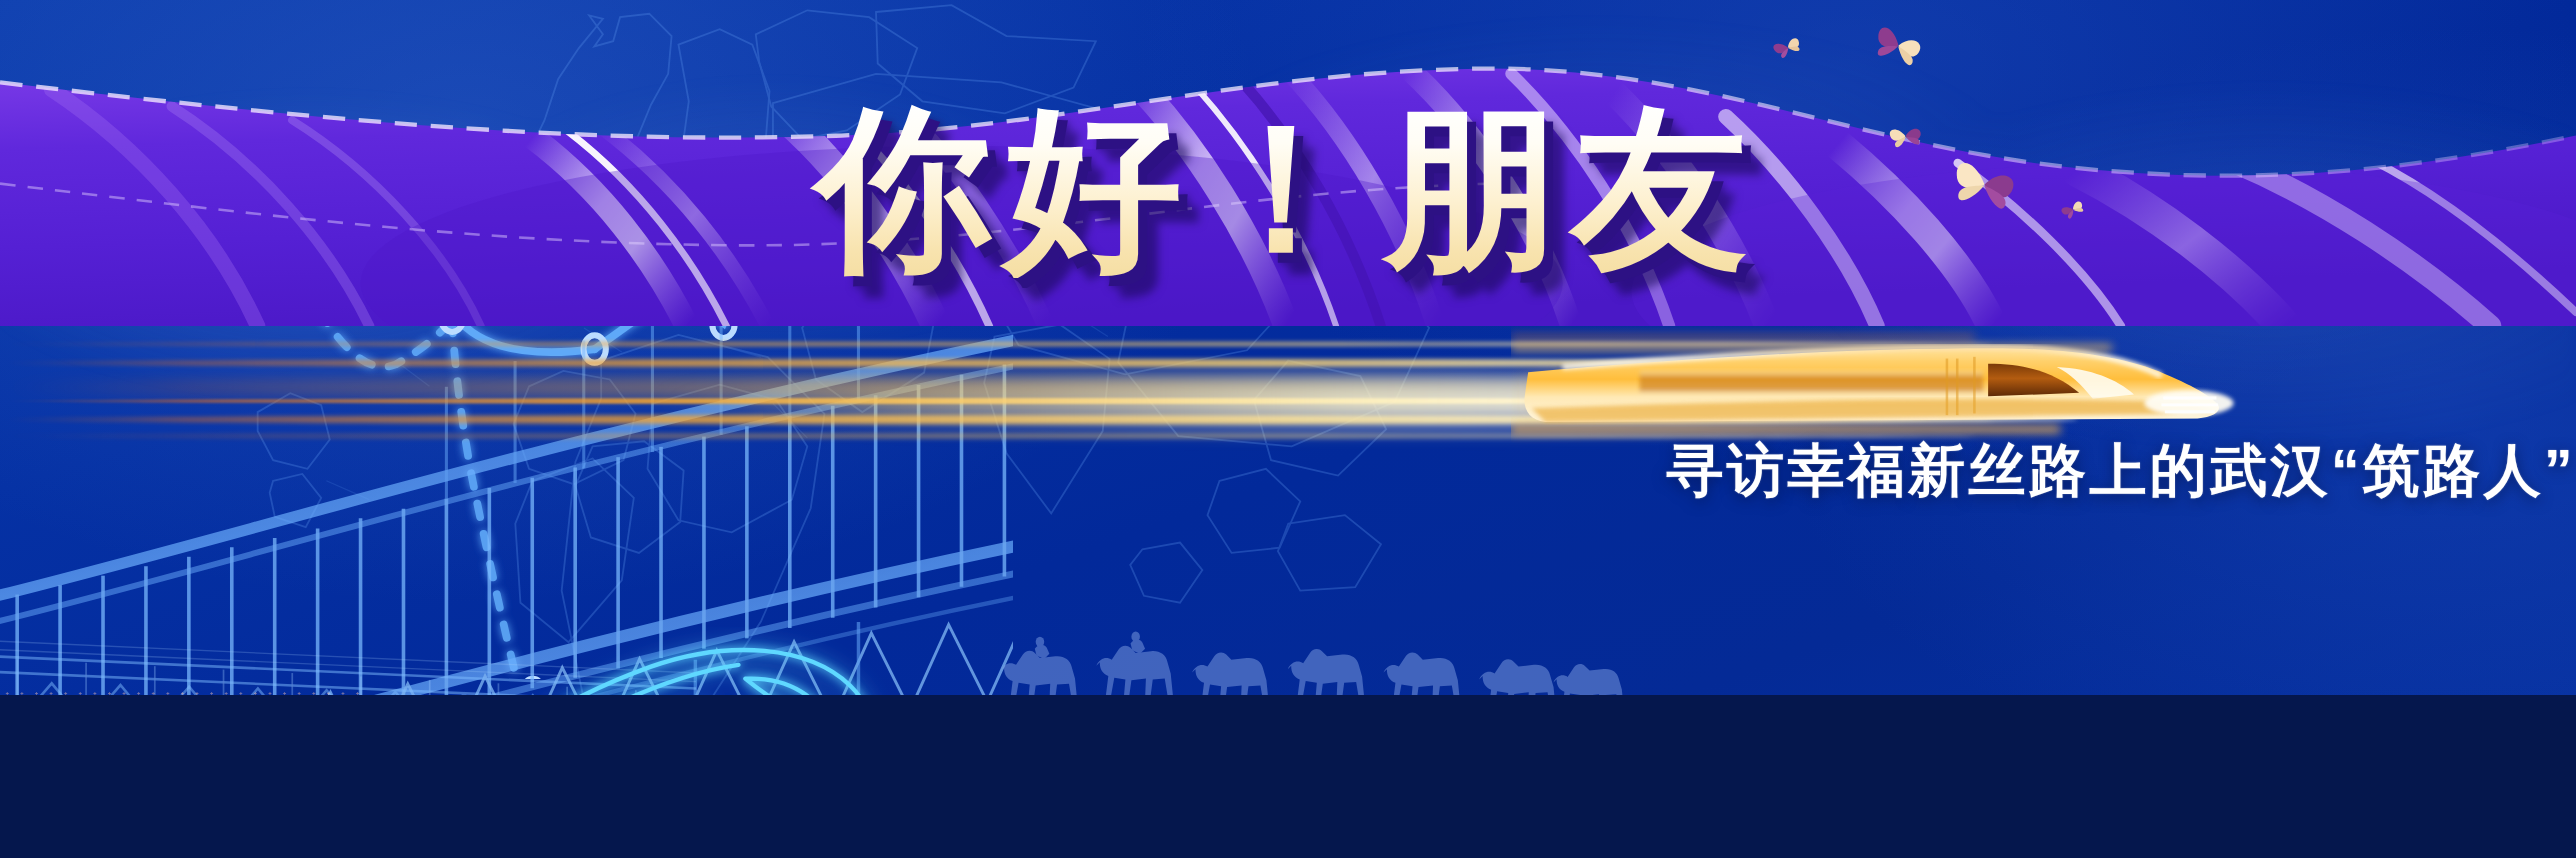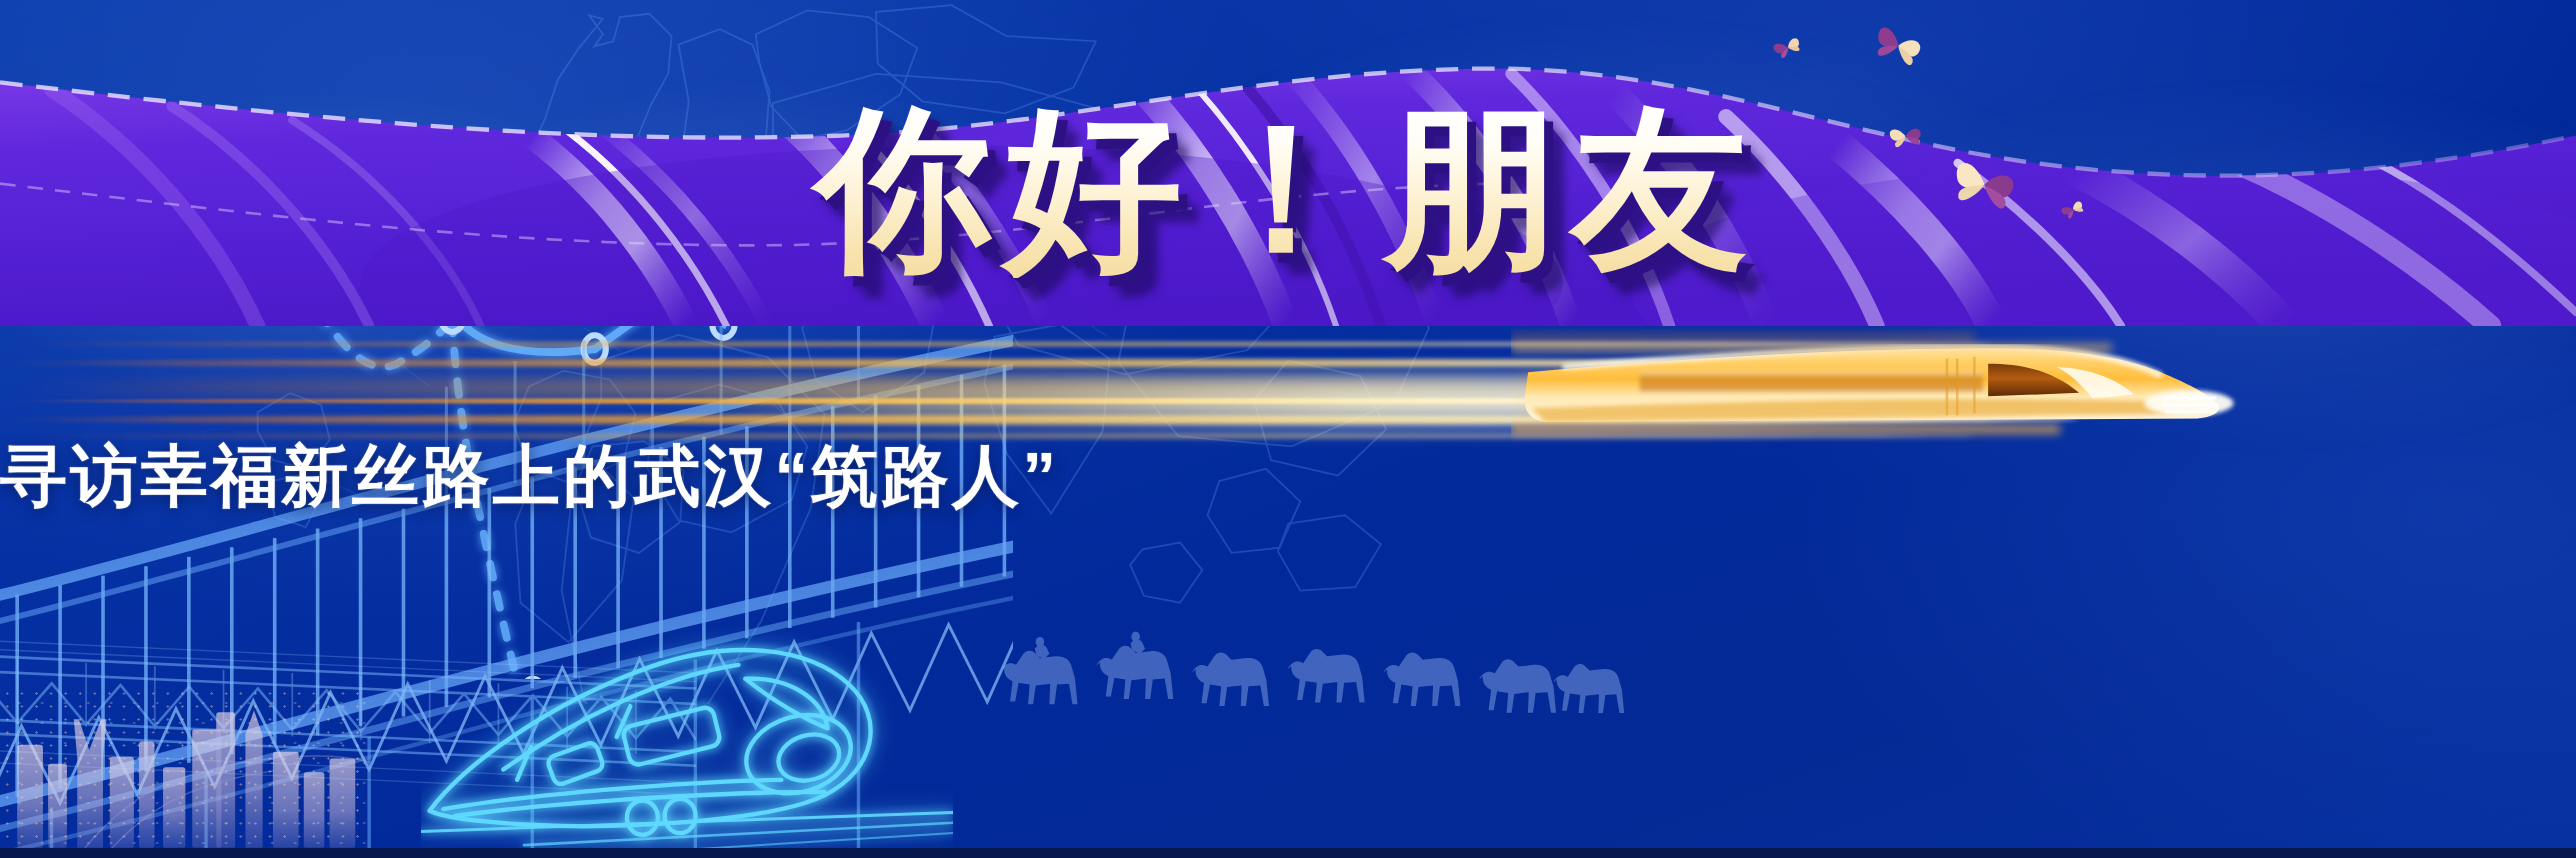--- a/index.html
+++ b/index.html
@@ -2,21 +2,21 @@
 <html style="font-size:13.7px"><head>
 <meta charset="utf-8">
 <title>你好！朋友</title>
 <style>
   * { margin:0; padding:0; box-sizing:border-box; }
   html,body { background:#05174d; }
 
   .banner{
     position:relative;
     width:2576px;
-    height:848px;
+    height:695px;
     overflow:hidden;
     font-family:"Liberation Sans","DejaVu Sans",sans-serif;
     background:
       radial-gradient(ellipse 1288px 773px at 18% 18%, rgba(70,120,215,.30) 0%, rgba(70,120,215,0) 62%),
       radial-gradient(ellipse 1202px 687px at 72% 8%,  rgba(40,85,195,.35) 0%, rgba(40,85,195,0) 60%),
       radial-gradient(ellipse 1030px 601px at 95% 60%, rgba(30,80,200,.38) 0%, rgba(30,80,200,0) 65%),
       linear-gradient(160deg,#0b3cad 0%,#0531a4 30%,#02299a 58%,#042a96 80%,#06309f 100%);
   }
 
   .layer{ position:absolute; inset:0; pointer-events:none; }
@@ -114,22 +114,22 @@
     background-clip:text;
     color:transparent;
     -webkit-text-fill-color:transparent;
     filter:drop-shadow(9.4px 10.3px 0 #2d1184) drop-shadow(11px 12px 4.3px rgba(20,8,80,.55));
     white-space:nowrap;
   }
 
   
   .subtitle{
     position:absolute; left:0; right:0; top:441px;
-    text-align:left;
-    font-size:67px;
+    text-align:right;
+    font-size:57px;
     line-height:1.05;
     font-weight:bold;
     letter-spacing:3.4px;
     color:#ffffff;
     text-shadow:0 2.6px 13.7px rgba(4,18,72,.65), 0 0 1.7px rgba(255,255,255,.5);
     white-space:nowrap;
   }
 </style>
 </head>
 <body>

